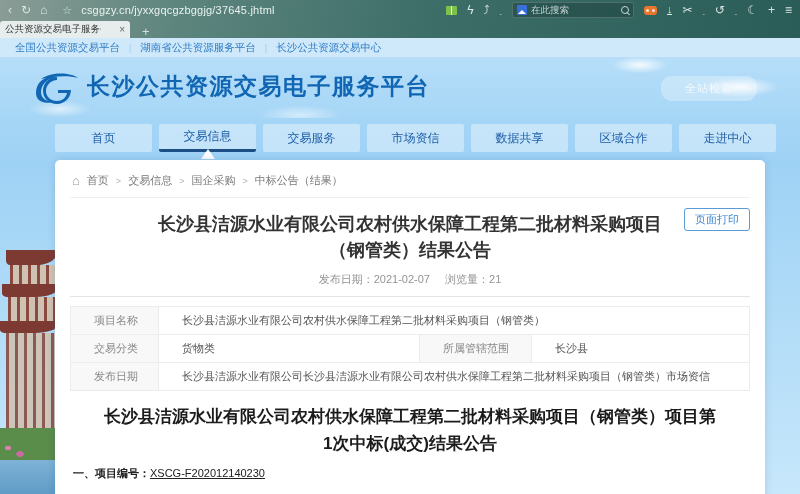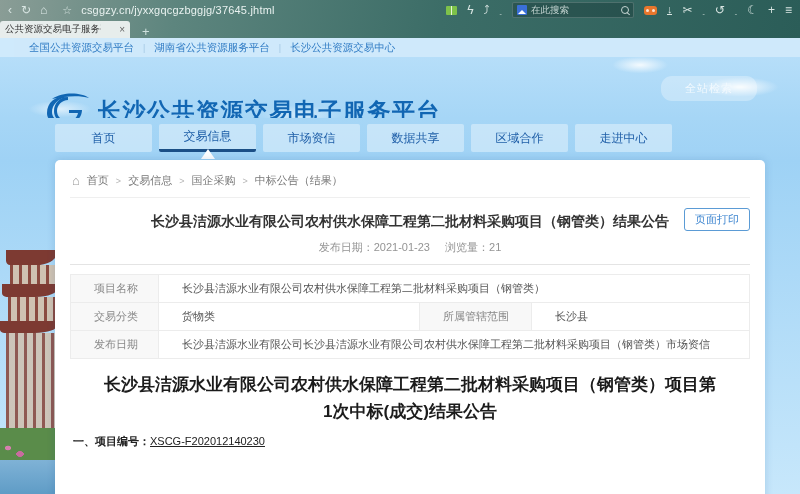--- a/index.html
+++ b/index.html
@@ -32,33 +32,33 @@
   .icon-pad::before{left:2px;} .icon-pad::after{right:2px;}
   .icon-dl{font-size:11px;color:#d8e5e2;border-bottom:1.5px solid #d8e5e2;line-height:.8;padding-bottom:0;}
   .tab-row{height:18px;display:flex;align-items:flex-end;padding-left:0;}
   .tab{width:120px;height:17px;background:#e7edec;color:#333;font-size:9.5px;display:flex;align-items:center;
     padding:0 5px;border-radius:3px 3px 0 0;gap:4px;}
   .tab-title{white-space:nowrap;overflow:hidden;max-width:96px;}
   .tab-close{margin-left:auto;color:#666;font-size:10px;}
   .newtab{color:#cfe0dd;font-size:13px;margin-left:12px;line-height:1;}
   
   .quicklinks{position:absolute;top:38px;left:0;right:0;height:19px;background:#cfe9fb;
-    display:flex;align-items:center;font-size:10.5px;color:#2f7bc4;padding-left:15px;gap:9px;margin-left:14px;}
+    display:flex;align-items:center;font-size:10.5px;color:#2f7bc4;padding-left:15px;gap:9px;}
   .quicklinks .sep{color:#a5c8e4;font-size:9px;}
   .quicklinks a{color:#2f7bc4;text-decoration:none;}
   
   .site-header{position:absolute;top:57px;left:0;right:0;height:61px;overflow:hidden;
     background:linear-gradient(#b6def9,#a6d6f6);}
   .site-header .clouds{position:absolute;inset:0;
     background:
      radial-gradient(40px 12px at 640px 8px, rgba(255,255,255,.85), rgba(255,255,255,0) 70%),
      radial-gradient(55px 14px at 740px 30px, rgba(255,255,255,.9), rgba(255,255,255,0) 70%),
      radial-gradient(45px 12px at 60px 52px, rgba(255,255,255,.6), rgba(255,255,255,0) 70%),
      radial-gradient(60px 14px at 300px 58px, rgba(255,255,255,.5), rgba(255,255,255,0) 70%);}
-  .logo-row{position:absolute;left:44px;top:14px;display:flex;align-items:flex-end;margin-top:20px;}
+  .logo-row{position:absolute;left:33px;top:14px;display:flex;align-items:flex-start;}
   .site-title{font-size:23px;font-weight:bold;color:#1166b3;letter-spacing:1.5px;margin-left:8px;}
   .site-search{position:absolute;right:43px;top:19px;width:96px;height:25px;background:rgba(255,255,255,.3);
     border-radius:11px;color:#f2f9fe;font-size:11px;display:flex;align-items:center;justify-content:center;letter-spacing:1px;}
   
   .nav-bar{position:absolute;top:118px;left:0;right:0;height:42px;background:linear-gradient(#a6d6f6,#9fd2f5);}
   .nav-inner{display:flex;gap:7px;padding:6px 0 0 55px;}
   .nav-item{width:97px;height:28px;line-height:28px;text-align:center;background:rgba(255,255,255,.38);
     color:#1f5fa8;font-size:12px;border-radius:2px;position:relative;box-sizing:border-box;cursor:pointer;}
   .nav-item.active{border-bottom:3px solid #1b4f86;line-height:25px;}
   .nav-item.active::after{content:"";position:absolute;left:50%;bottom:-10px;margin-left:-7px;
@@ -75,21 +75,21 @@
   .deco-right{position:absolute;right:0;top:0;width:35px;height:334px;top:160px;}
   
   .panel{position:absolute;left:55px;right:35px;top:160px;height:400px;background:#fff;
     border-radius:5px 5px 0 0;box-shadow:0 0 8px rgba(20,80,140,.18);padding:10px 15px 0;box-sizing:border-box;}
   .breadcrumb{display:flex;align-items:center;gap:7px;font-size:11px;color:#787878;
     padding:3px 2px 9px;border-bottom:1px solid #efefef;}
   .breadcrumb .home{color:#9a9a9a;font-size:13px;line-height:1;}
   .breadcrumb .bsep{color:#b5b5b5;font-size:9px;}
   .breadcrumb a{color:#787878;text-decoration:none;}
   .title-row{position:relative;margin-top:13px;}
-  .article-title{text-align:center;font-size:14px;font-weight:bold;color:#333;padding:0 72px;line-height:1.45;}
+  .article-title{text-align:center;font-size:18px;font-weight:bold;color:#333;padding:0 72px;line-height:1.45;}
   .print-btn{position:absolute;right:0;top:-3px;border:1px solid #5b9bd5;color:#3d85d0;background:#fff;
     font-size:11px;padding:3px 10px;border-radius:3px;cursor:pointer;}
   .meta-row{text-align:center;font-size:11px;color:#949494;margin:9px 0 0;padding-bottom:9px;border-bottom:1px solid #e4e4e4;}
   .meta-row span{margin:0 6px;}
   
   table.info{width:100%;border-collapse:collapse;margin-top:9px;font-size:11px;table-layout:fixed;}
   table.info td{border:1px solid #ececec;padding:6px 23px;color:#555;overflow:hidden;white-space:nowrap;}
   table.info td.lbl{background:#f8f8f8;color:#888;text-align:right;}
   
   .notice-heading{margin:13px 34px 9px;text-align:center;font-size:17px;font-weight:bold;color:#1b1b1b;line-height:1.55;}
@@ -157,20 +157,21 @@
   </div>
   <div class="site-search">
     <span>全站检索</span>
   </div>
 </div>
 
 <div class="nav-bar">
   <div class="nav-inner">
     <div class="nav-item">首页</div>
     <div class="nav-item active">交易信息</div>
+    <div class="nav-item">交易服务</div>
     <div class="nav-item">市场资信</div>
     <div class="nav-item">数据共享</div>
     <div class="nav-item">区域合作</div>
     <div class="nav-item">走进中心</div>
   </div>
 </div>
 
 <div class="page-bg">
   <div class="deco-left">
     <div class="d-roof" style="position:absolute;top:0;left:6px;width:50px;height:15px;"></div>
@@ -201,21 +202,21 @@
     <span class="bsep">&gt;</span>
     <a href="#">中标公告（结果）</a>
   </div>
 
   <div class="title-row">
     <div class="article-title">长沙县洁源水业有限公司农村供水保障工程第二批材料采购项目（钢管类）结果公告</div>
     <button class="print-btn">页面打印</button>
   </div>
 
   <div class="meta-row">
-    <span>发布日期：2021-01-23</span>
+    <span>发布日期：2021-02-07</span>
     <span>浏览量：21</span>
   </div>
 
   <table class="info">
     <colgroup>
         <col style="width:88px">
         <col>
         <col style="width:112px">
         <col style="width:218px">
       </colgroup>

